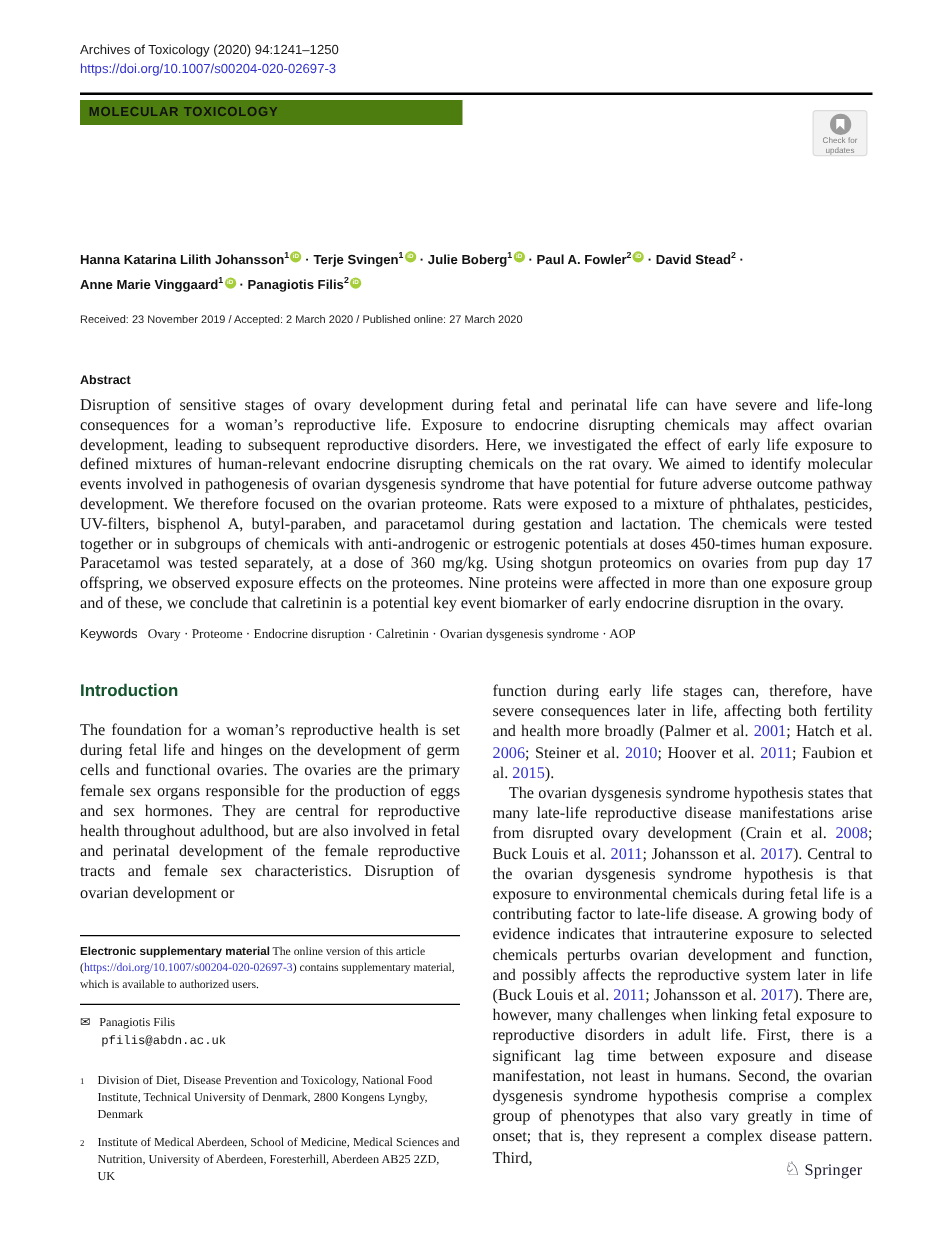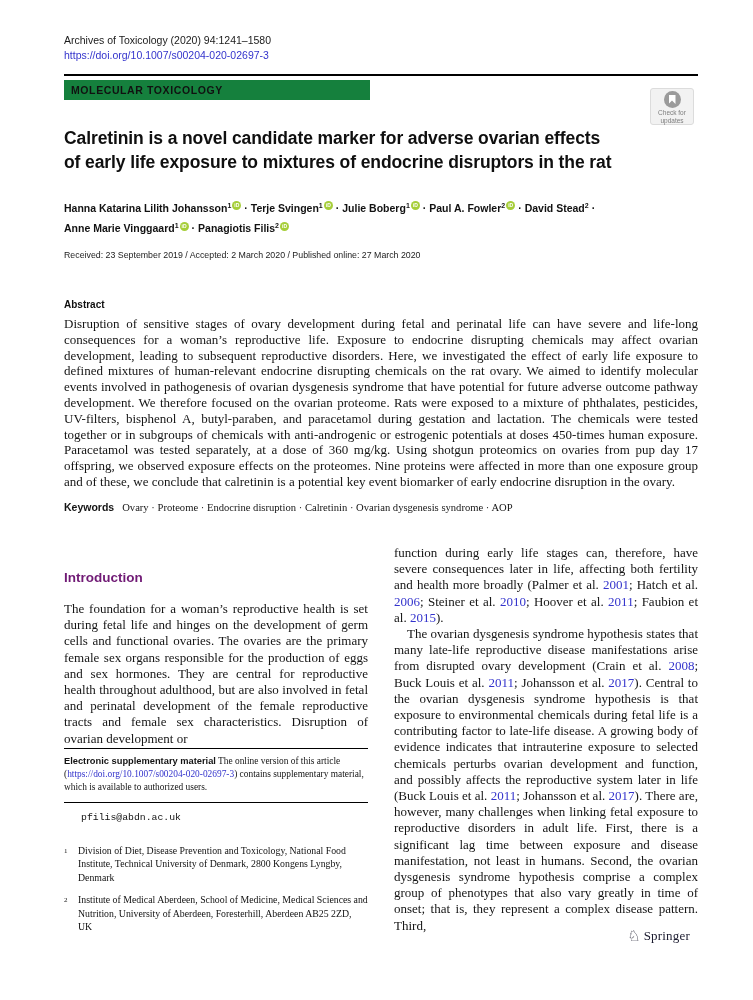--- a/index.html
+++ b/index.html
@@ -4,45 +4,45 @@
 <style>
   * { margin:0; padding:0; box-sizing:border-box; }
   html,body { background:#ffffff; }
   body { width:753px; height:1000px; position:relative; font-family:"Liberation Serif", serif; color:#111; }
   .page { position:absolute; inset:0; background:#fff; }
   .content { position:absolute; left:64px; top:0; width:634px; height:1000px; }
 
   .jref { position:absolute; top:34px; left:0; font-family:"Liberation Sans",sans-serif; font-size:10.5px; color:#1a1a1a; }
   .doi  { position:absolute; top:49px; left:0; font-family:"Liberation Sans",sans-serif; font-size:10.5px; color:#3333cc; text-decoration:none; }
   .toprule { position:absolute; top:74px; left:0; width:100%; height:2px; background:#000; }
-  .banner { position:absolute; top:80px; left:0; width:306px; height:20px; background:#15803d; font-family:"Liberation Sans",sans-serif; font-weight:bold; font-size:10.5px; letter-spacing:0.6px; color:#111; line-height:20px; padding-left:7px; }
+  .banner { position:absolute; top:80px; left:0; width:306px; height:20px; background:#4d7c0f; font-family:"Liberation Sans",sans-serif; font-weight:bold; font-size:10.5px; letter-spacing:0.6px; color:#111; line-height:20px; padding-left:7px; }
 
   .check-badge { position:absolute; top:88px; right:4px; width:44px; height:37px; background:#f2f2f2; border:1px solid #dcdcdc; border-radius:3px; text-align:center; cursor:pointer; }
   .badge-circle { width:17px; height:17px; border-radius:50%; background:#9b9b9b; margin:2px auto 0; display:flex; align-items:center; justify-content:center; }
   .bookmark { width:7px; height:9px; background:#fff; clip-path:polygon(0 0,100% 0,100% 100%,50% 62%,0 100%); }
   .badge-text { font-family:"Liberation Sans",sans-serif; font-size:6.5px; line-height:7.5px; color:#7d7d7d; margin-top:1px; }
 
   h1.title { position:absolute; top:126px; left:0; font-family:"Liberation Sans",sans-serif; font-weight:bold; font-size:17.5px; line-height:24px; color:#0f0f0f; letter-spacing:-0.1px; }
 
   .authors { position:absolute; top:196px; left:0; font-family:"Liberation Sans",sans-serif; font-weight:bold; font-size:10.5px; line-height:17px; color:#111; }
   .authors sup { font-size:7px; font-weight:bold; }
   .orcid { display:inline-block; width:9px; height:9px; border-radius:50%; background:#a6ce39; color:#fff; font-size:5px; line-height:9px; text-align:center; vertical-align:super; margin-left:1px; font-family:"Liberation Sans",sans-serif; cursor:pointer; }
   .sep { font-weight:bold; padding:0 3px; }
 
   .meta { position:absolute; top:249px; left:0; font-family:"Liberation Sans",sans-serif; font-size:8.8px; line-height:12px; color:#222; }
 
   .abs-head { position:absolute; top:299px; left:0; font-family:"Liberation Sans",sans-serif; font-weight:bold; font-size:10px; color:#0f0f0f; }
   .abs-body { position:absolute; top:316px; left:0; width:100%; font-size:13px; line-height:15.8px; text-align:justify; color:#141414; }
 
   .keywords { position:absolute; top:501px; left:0; width:100%; font-size:10.6px; color:#141414; }
-  .kw-label { font-family:"Liberation Sans",sans-serif; font-weight:bold; font-size:10.5px; margin-right:8px; }
+  .kw-label { font-family:"Liberation Sans",sans-serif; font-weight:normal; font-size:10.5px; margin-right:8px; }
 
   .columns { position:absolute; top:545px; left:0; width:100%; display:flex; gap:26px; }
   .col { width:304px; }
-  h2.section { font-family:"Liberation Sans",sans-serif; font-weight:bold; font-size:13.5px; color:#701a75; margin-bottom:16px;margin-top:25px; }
+  h2.section { font-family:"Liberation Sans",sans-serif; font-weight:bold; font-size:13.5px; color:#14532d; margin-bottom:16px; }
   .body-p { font-size:13px; line-height:16.2px; text-align:justify; color:#141414; }
   .indent { text-indent:13px;font-family:Liberation Serif, serif; }
 
   .blue { color:#3333cc; }
   .lead-bold { font-family:"Liberation Sans",sans-serif; font-weight:bold; font-size:9.3px; }
 
   .footnotes { position:absolute; top:748px; left:0; width:304px; }
   .fn-rule { width:100%; height:1px; background:#000; }
   .supp { font-size:9.4px; line-height:13px; text-align:left; color:#141414; padding:6px 0 8px; }
   .contact { padding:8px 0 10px; font-size:9.8px; line-height:13.5px; }
@@ -54,47 +54,43 @@
   .publisher { position:absolute; top:928px; right:8px; font-size:13px; color:#1a1a2e; display:flex; align-items:center; gap:3px; }
   .knight { font-size:15px; line-height:15px; }
   .pub-name { font-family:"Liberation Serif",serif; font-weight:400; letter-spacing:0.2px; }
 </style>
 </head>
 <body>
 
 <div class="page">
   <div class="content">
 
-    <div class="jref">Archives of Toxicology (2020) 94:1241–1580</div>
+    <div class="jref">Archives of Toxicology (2020) 94:1241–1250</div>
     <a class="doi">https://doi.org/10.1007/s00204-020-02697-3</a>
     <div class="toprule"></div>
     <div class="banner">MOLECULAR TOXICOLOGY</div>
 
     <div class="check-badge">
       <div class="badge-circle">
           <div class="bookmark"></div>
         </div>
       <div class="badge-text">
         <div>Check for</div>
         <div>updates</div>
       </div>
     </div>
 
-    <h1 class="title">
-      <span>Calretinin is a novel candidate marker for adverse ovarian effects</span><br>
-      <span>of early life exposure to mixtures of endocrine disruptors in the rat</span>
-    </h1>
 
     <div class="authors">
       <span><span>Hanna Katarina Lilith Johansson</span><sup>1</sup><span class="orcid">iD</span><span class="sep">·</span></span><span><span>Terje Svingen</span><sup>1</sup><span class="orcid">iD</span><span class="sep">·</span></span><span><span>Julie Boberg</span><sup>1</sup><span class="orcid">iD</span><span class="sep">·</span></span><span><span>Paul A. Fowler</span><sup>2</sup><span class="orcid">iD</span><span class="sep">·</span></span><span><span>David Stead</span><sup>2</sup><span class="sep">·</span></span><br>
       <span><span>Anne Marie Vinggaard</span><sup>1</sup><span class="orcid">iD</span><span class="sep">·</span></span><span><span>Panagiotis Filis</span><sup>2</sup><span class="orcid">iD</span></span>
     </div>
 
     <div class="meta">
-      <div>Received: 23 September 2019 / Accepted: 2 March 2020 / Published online: 27 March 2020</div>
+      <div>Received: 23 November 2019 / Accepted: 2 March 2020 / Published online: 27 March 2020</div>
     </div>
 
     <div class="abs-head">Abstract</div>
     <div class="abs-body">Disruption of sensitive stages of ovary development during fetal and perinatal life can have severe and life-long consequences for a woman’s reproductive life. Exposure to endocrine disrupting chemicals may affect ovarian development, leading to subsequent reproductive disorders. Here, we investigated the effect of early life exposure to defined mixtures of human-relevant endocrine disrupting chemicals on the rat ovary. We aimed to identify molecular events involved in pathogenesis of ovarian dysgenesis syndrome that have potential for future adverse outcome pathway development. We therefore focused on the ovarian proteome. Rats were exposed to a mixture of phthalates, pesticides, UV-filters, bisphenol A, butyl-paraben, and paracetamol during gestation and lactation. The chemicals were tested together or in subgroups of chemicals with anti-androgenic or estrogenic potentials at doses 450-times human exposure. Paracetamol was tested separately, at a dose of 360 mg/kg. Using shotgun proteomics on ovaries from pup day 17 offspring, we observed exposure effects on the proteomes. Nine proteins were affected in more than one exposure group and of these, we conclude that calretinin is a potential key event biomarker of early endocrine disruption in the ovary.</div>
 
     <div class="keywords">
       <span class="kw-label">Keywords</span><span>Ovary · Proteome · Endocrine disruption · Calretinin · Ovarian dysgenesis syndrome · AOP</span>
     </div>
 
     <div class="columns">
@@ -106,20 +102,21 @@
         <p class="body-p"><span>function during early life stages can, therefore, have severe consequences later in life, affecting both fertility and health more broadly (Palmer et al. </span><span class="blue">2001</span><span>; Hatch et al. </span><span class="blue">2006</span><span>; Steiner et al. </span><span class="blue">2010</span><span>; Hoover et al. </span><span class="blue">2011</span><span>; Faubion et al. </span><span class="blue">2015</span><span>).</span></p>
         <p class="body-p indent"><span>The ovarian dysgenesis syndrome hypothesis states that many late-life reproductive disease manifestations arise from disrupted ovary development (Crain et al. </span><span class="blue">2008</span><span>; Buck Louis et al. </span><span class="blue">2011</span><span>; Johansson et al. </span><span class="blue">2017</span><span>). Central to the ovarian dysgenesis syndrome hypothesis is that exposure to environmental chemicals during fetal life is a contributing factor to late-life disease. A growing body of evidence indicates that intrauterine exposure to selected chemicals perturbs ovarian development and function, and possibly affects the reproductive system later in life (Buck Louis et al. </span><span class="blue">2011</span><span>; Johansson et al. </span><span class="blue">2017</span><span>). There are, however, many challenges when linking fetal exposure to reproductive disorders in adult life. First, there is a significant lag time between exposure and disease manifestation, not least in humans. Second, the ovarian dysgenesis syndrome hypothesis comprise a complex group of phenotypes that also vary greatly in time of onset; that is, they represent a complex disease pattern. Third,</span></p>
       </div>
     </div>
 
     <div class="footnotes">
       <div class="fn-rule"></div>
       <p class="supp"><span class="lead-bold">Electronic supplementary material</span><span>  The online version of this article (</span><span class="blue">https://doi.org/10.1007/s00204-020-02697-3</span><span>) contains supplementary material, which is available to authorized users.</span></p>
       <div class="fn-rule"></div>
       <div class="contact">
+        <div><span class="env">✉</span><span>Panagiotis Filis</span></div>
         <div class="email">pfilis@abdn.ac.uk</div>
       </div>
       <div class="affil">
         <sup>1</sup>
         <div>Division of Diet, Disease Prevention and Toxicology, National Food Institute, Technical University of Denmark, 2800 Kongens Lyngby, Denmark</div>
       </div>
       <div class="affil">
         <sup>2</sup>
         <div>Institute of Medical Aberdeen, School of Medicine, Medical Sciences and Nutrition, University of Aberdeen, Foresterhill, Aberdeen AB25 2ZD, UK</div>
       </div>

